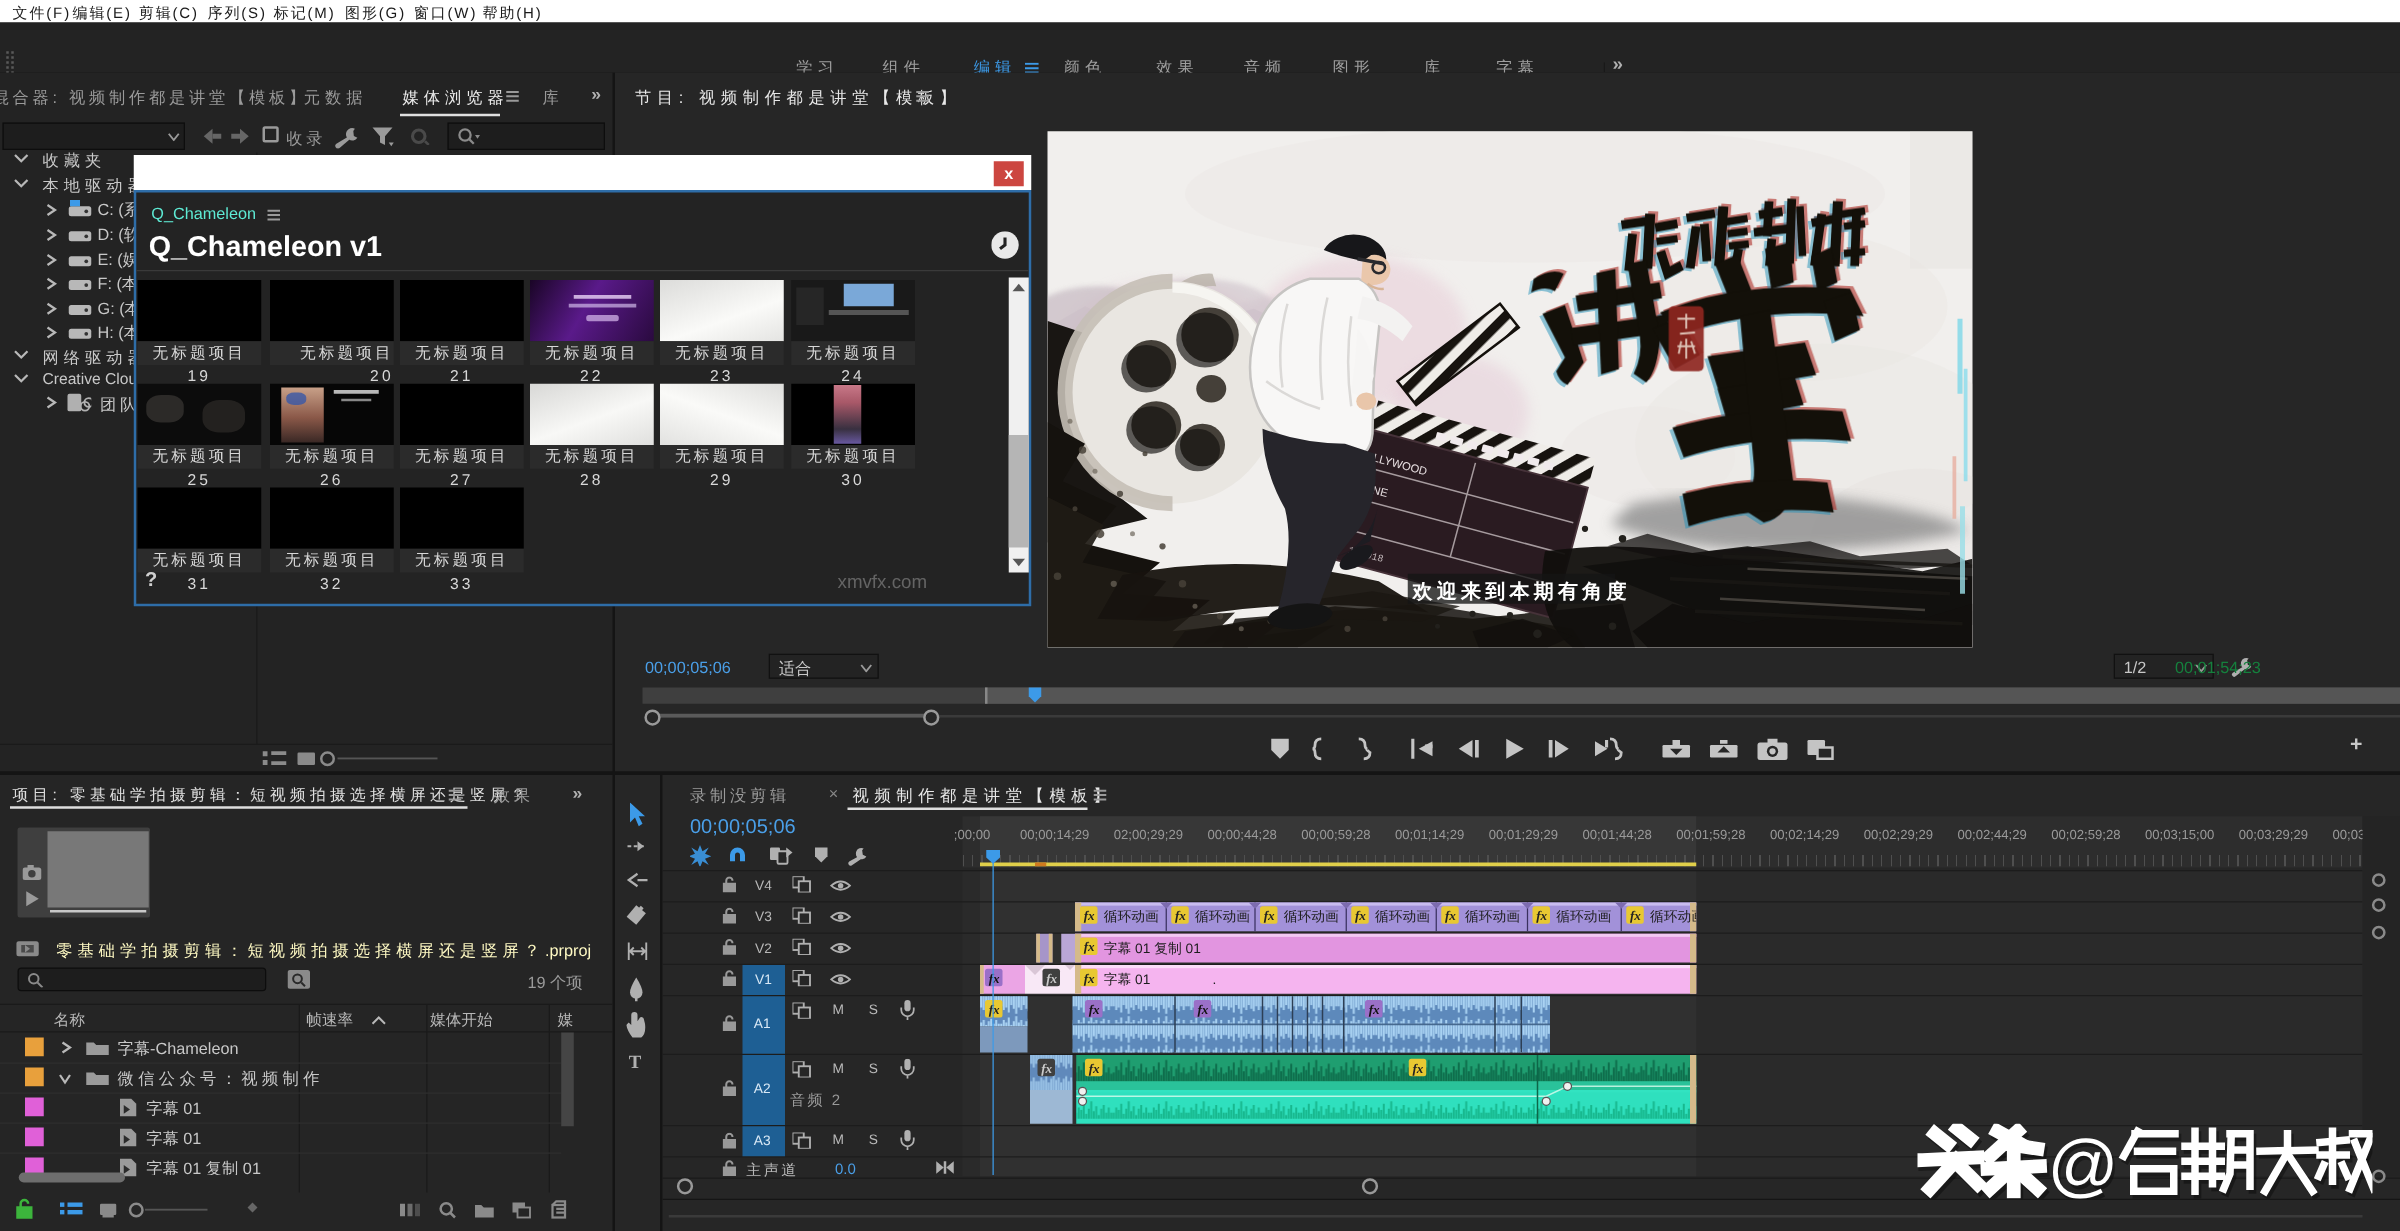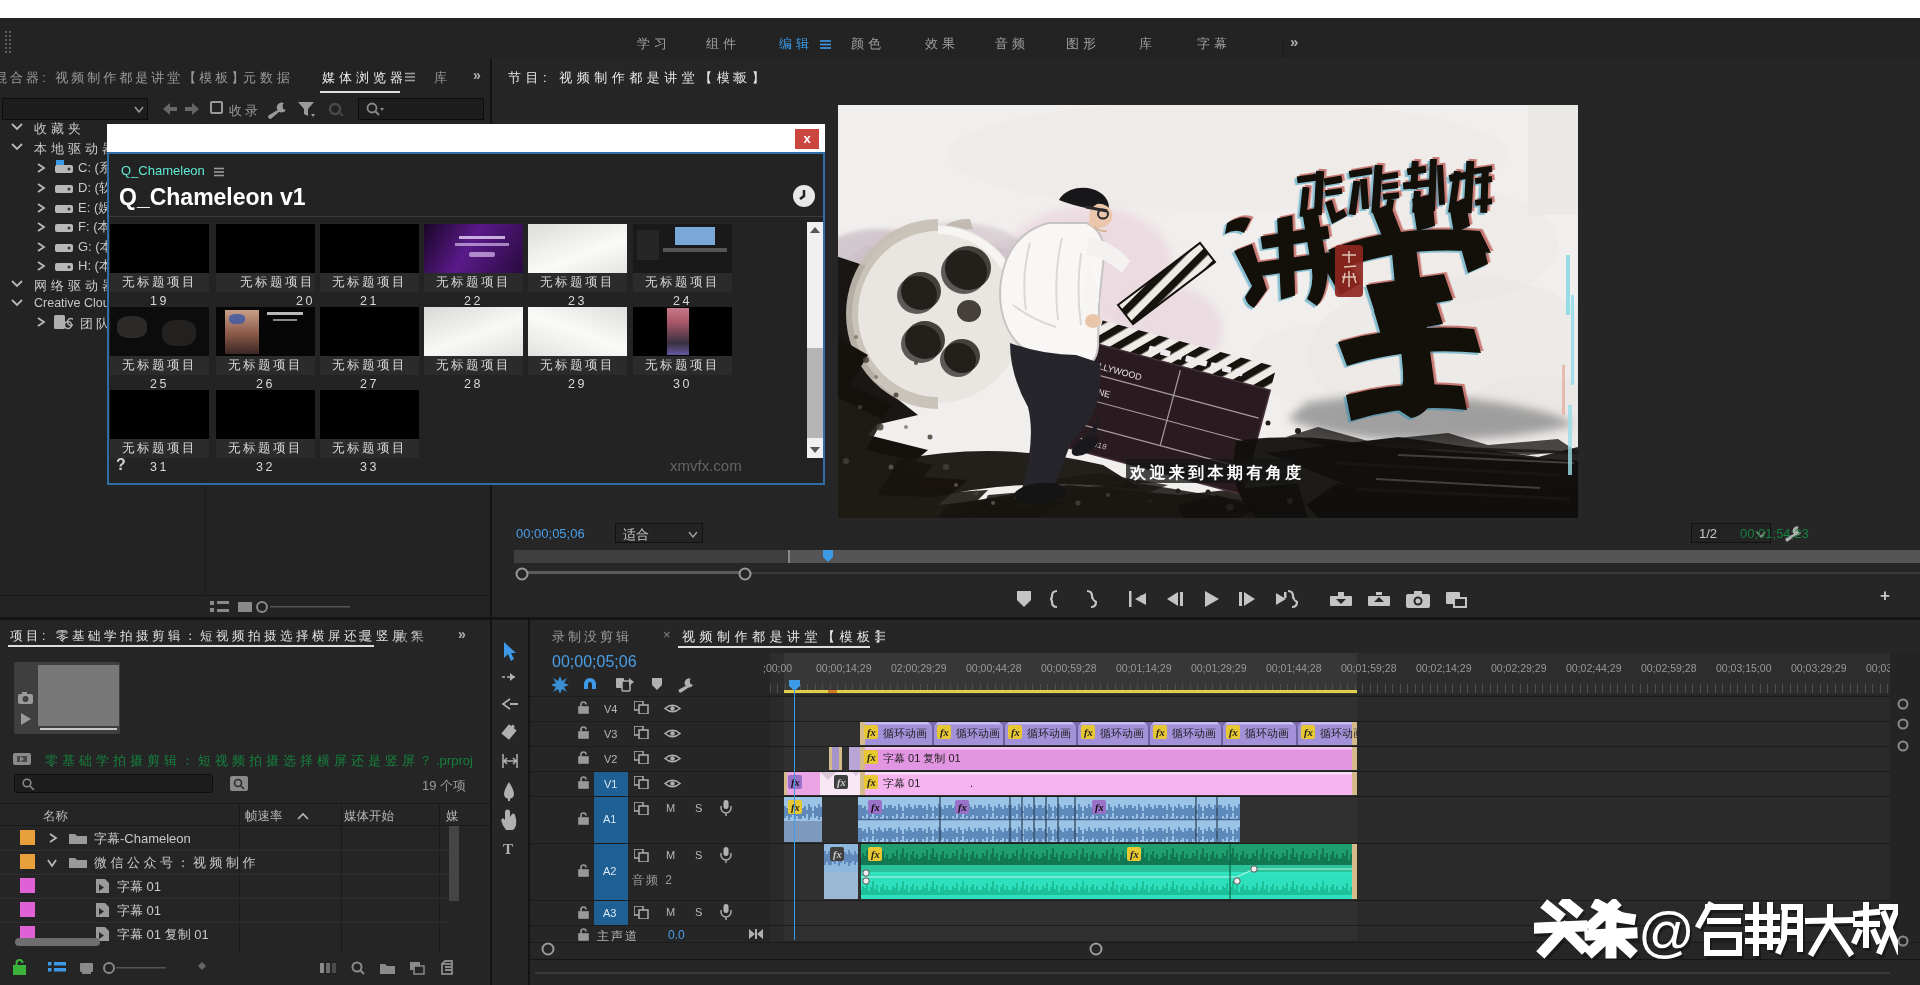--- a/index.html
+++ b/index.html
@@ -4,23 +4,33 @@
 *{margin:0;padding:0;box-sizing:border-box}
 html,body{width:1920px;height:985px;overflow:hidden;background:#141414;font-family:"Liberation Sans",sans-serif}
 .a{position:absolute}
 .t{position:absolute;white-space:nowrap}
 #root{position:relative;width:1920px;height:985px}
 </style></head>
 <body>
 <div id="root">
 
 <div class="a" style="left:0;top:0;width:1920px;height:18px;background:#ffffff"></div>
+<div id="menubar" style="position:absolute;left:0;top:0;width:1920px;height:18px;color:#1a1a1a;font-size:12px">
+<span class="t" style="left:10px;top:2px;letter-spacing:1.5px">文件(F)</span>
+<span class="t" style="left:58px;top:2px;letter-spacing:1.5px">编辑(E)</span>
+<span class="t" style="left:111px;top:2px;letter-spacing:1.5px">剪辑(C)</span>
+<span class="t" style="left:166px;top:2px;letter-spacing:1.5px">序列(S)</span>
+<span class="t" style="left:219px;top:2px;letter-spacing:1.5px">标记(M)</span>
+<span class="t" style="left:276px;top:2px;letter-spacing:1.5px">图形(G)</span>
+<span class="t" style="left:331px;top:2px;letter-spacing:1.5px">窗口(W)</span>
+<span class="t" style="left:386px;top:2px;letter-spacing:1.5px">帮助(H)</span>
+</div>
 
 <div class="a" style="left:0;top:18px;width:1920px;height:40px;background:#232323"></div>
-<div id="wsbar" style="position:absolute;left:0;top:22px;width:1920px;height:40px;font-size:13px;color:#9e9e9e">
+<div id="wsbar" style="position:absolute;left:0;top:32px;width:1920px;height:40px;font-size:13px;color:#9e9e9e">
 <svg class="a" style="left:4px;top:8px" width="10" height="26">
         <g fill="#5a5a5a">
           <rect x="1" y="1" width="2" height="2"></rect>
           <rect x="5" y="1" width="2" height="2"></rect>
           <rect x="1" y="5" width="2" height="2"></rect>
           <rect x="5" y="5" width="2" height="2"></rect>
           <rect x="1" y="9" width="2" height="2"></rect>
           <rect x="5" y="9" width="2" height="2"></rect>
           <rect x="1" y="13" width="2" height="2"></rect>
           <rect x="5" y="13" width="2" height="2"></rect>
@@ -567,21 +577,21 @@
         <circle cx="7.5" cy="7" r="3" fill="#3f3f3f"></circle>
       </svg>
 <svg class="a" style="left:20px;top:92px" width="12" height="14">
         <path d="M1 1 L11 7 L1 13 Z" fill="#9a9a9a"></path>
       </svg>
 <svg class="a" style="left:13px;top:131px" width="19" height="15">
         <rect x="0" y="2" width="18" height="12" rx="2" fill="#8a8a8a"></rect>
         <rect x="4" y="5" width="10" height="6" fill="#4a4a4a"></rect>
         <path d="M7 5 l4 3 l-4 3 Z" fill="#8a8a8a"></path>
       </svg>
-<span class="t" style="left:45px;top:132px;color:#15803d;letter-spacing:4px">零基础学拍摄剪辑：短视频拍摄选择横屏还是竖屏？<span style="letter-spacing:0">.prproj</span></span>
+<span class="t" style="left:45px;top:132px;color:#fef9c3;letter-spacing:4px">零基础学拍摄剪辑：短视频拍摄选择横屏还是竖屏？<span style="letter-spacing:0">.prproj</span></span>
 
 <div class="a" style="left:14px;top:154px;width:199px;height:19px;background:#1d1d1d;border:1px solid #0d0d0d;border-radius:3px"></div>
 <svg class="a" style="left:22px;top:158px" width="14" height="12">
         <circle cx="5" cy="5" r="3.8" stroke="#8a8a8a" stroke-width="1.6" fill="none"></circle>
         <path d="M8 8 L12 12" stroke="#8a8a8a" stroke-width="1.6"></path>
       </svg>
 <svg class="a" style="left:230px;top:156px" width="19" height="16">
         <rect x="0" y="0" width="18" height="15" rx="2" fill="#8a8a8a"></rect>
         <circle cx="8" cy="7" r="3.5" stroke="#2a2a2a" stroke-width="1.6" fill="none"></circle>
         <path d="M11 10 L14 13" stroke="#2a2a2a" stroke-width="1.6"></path>

